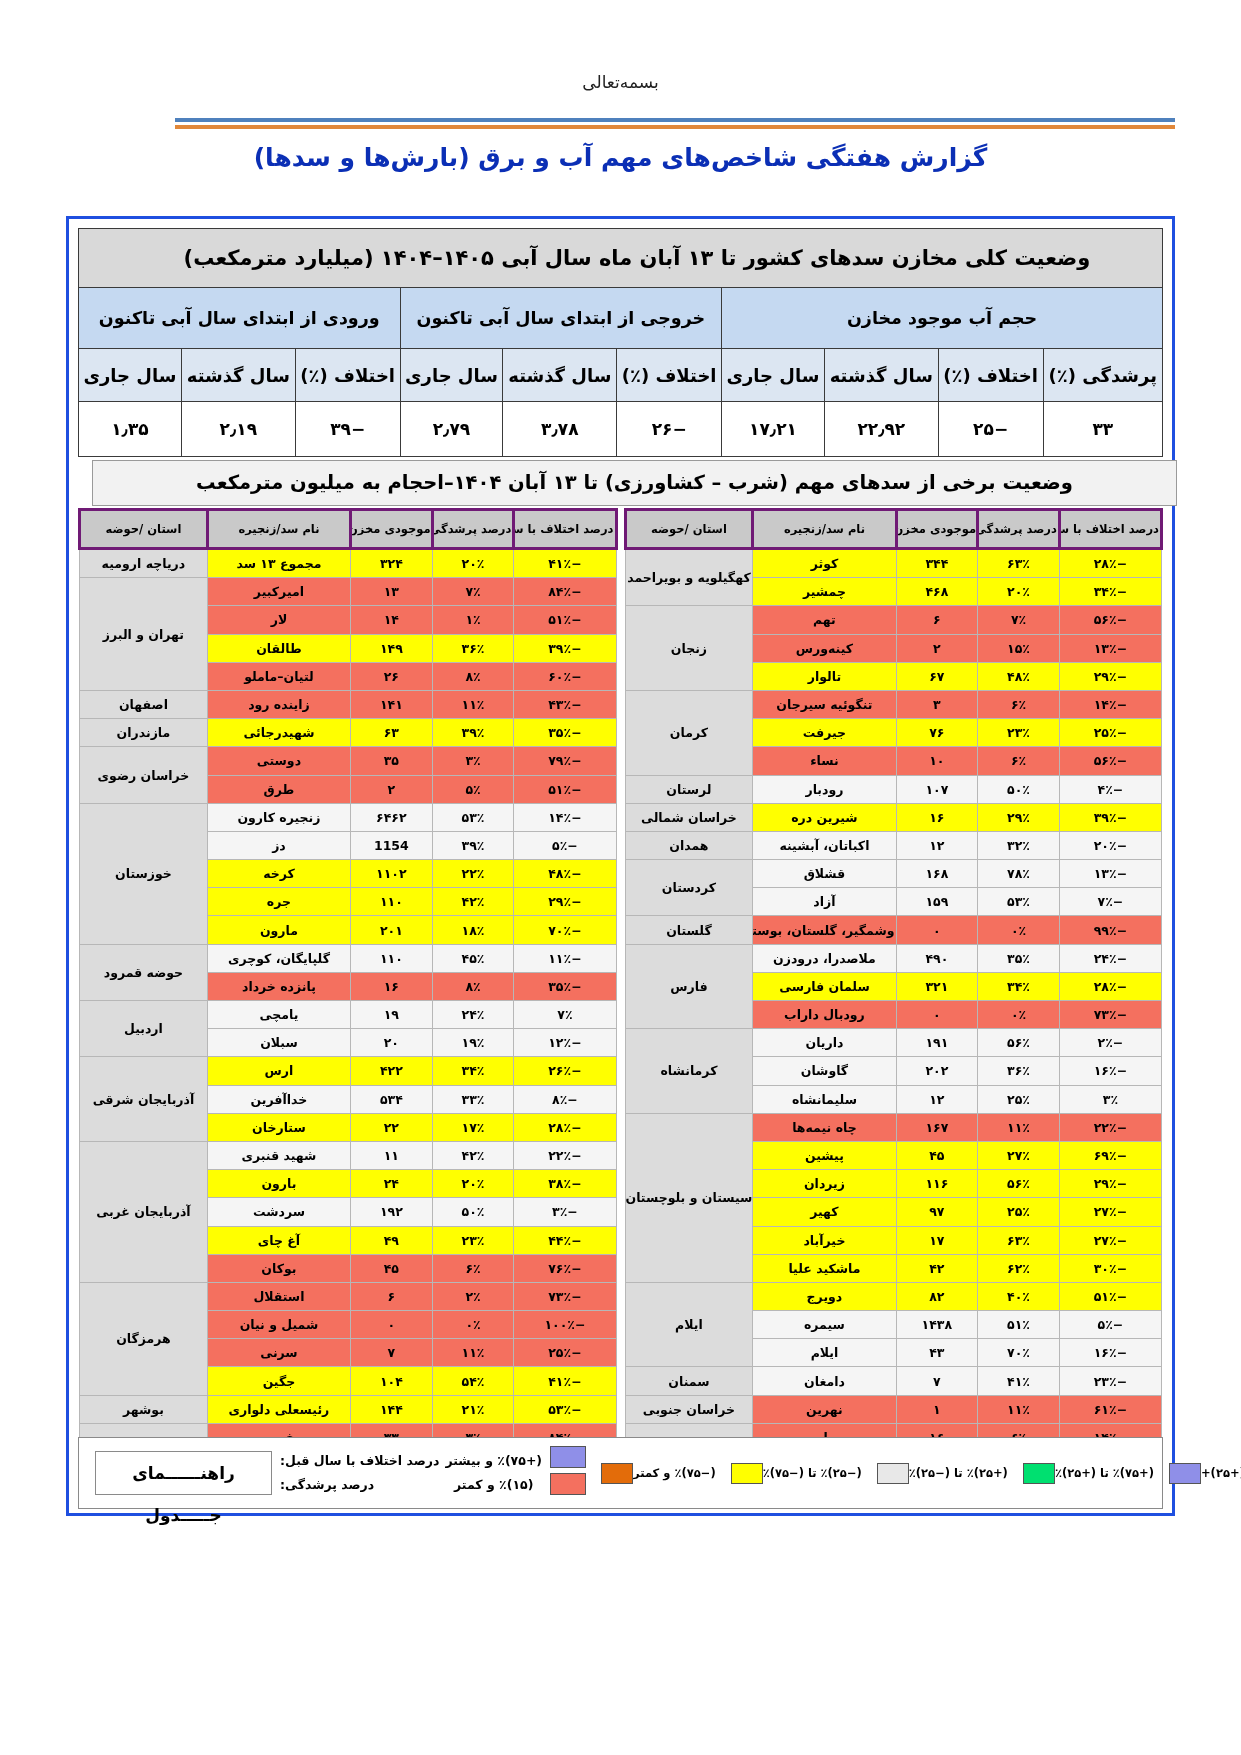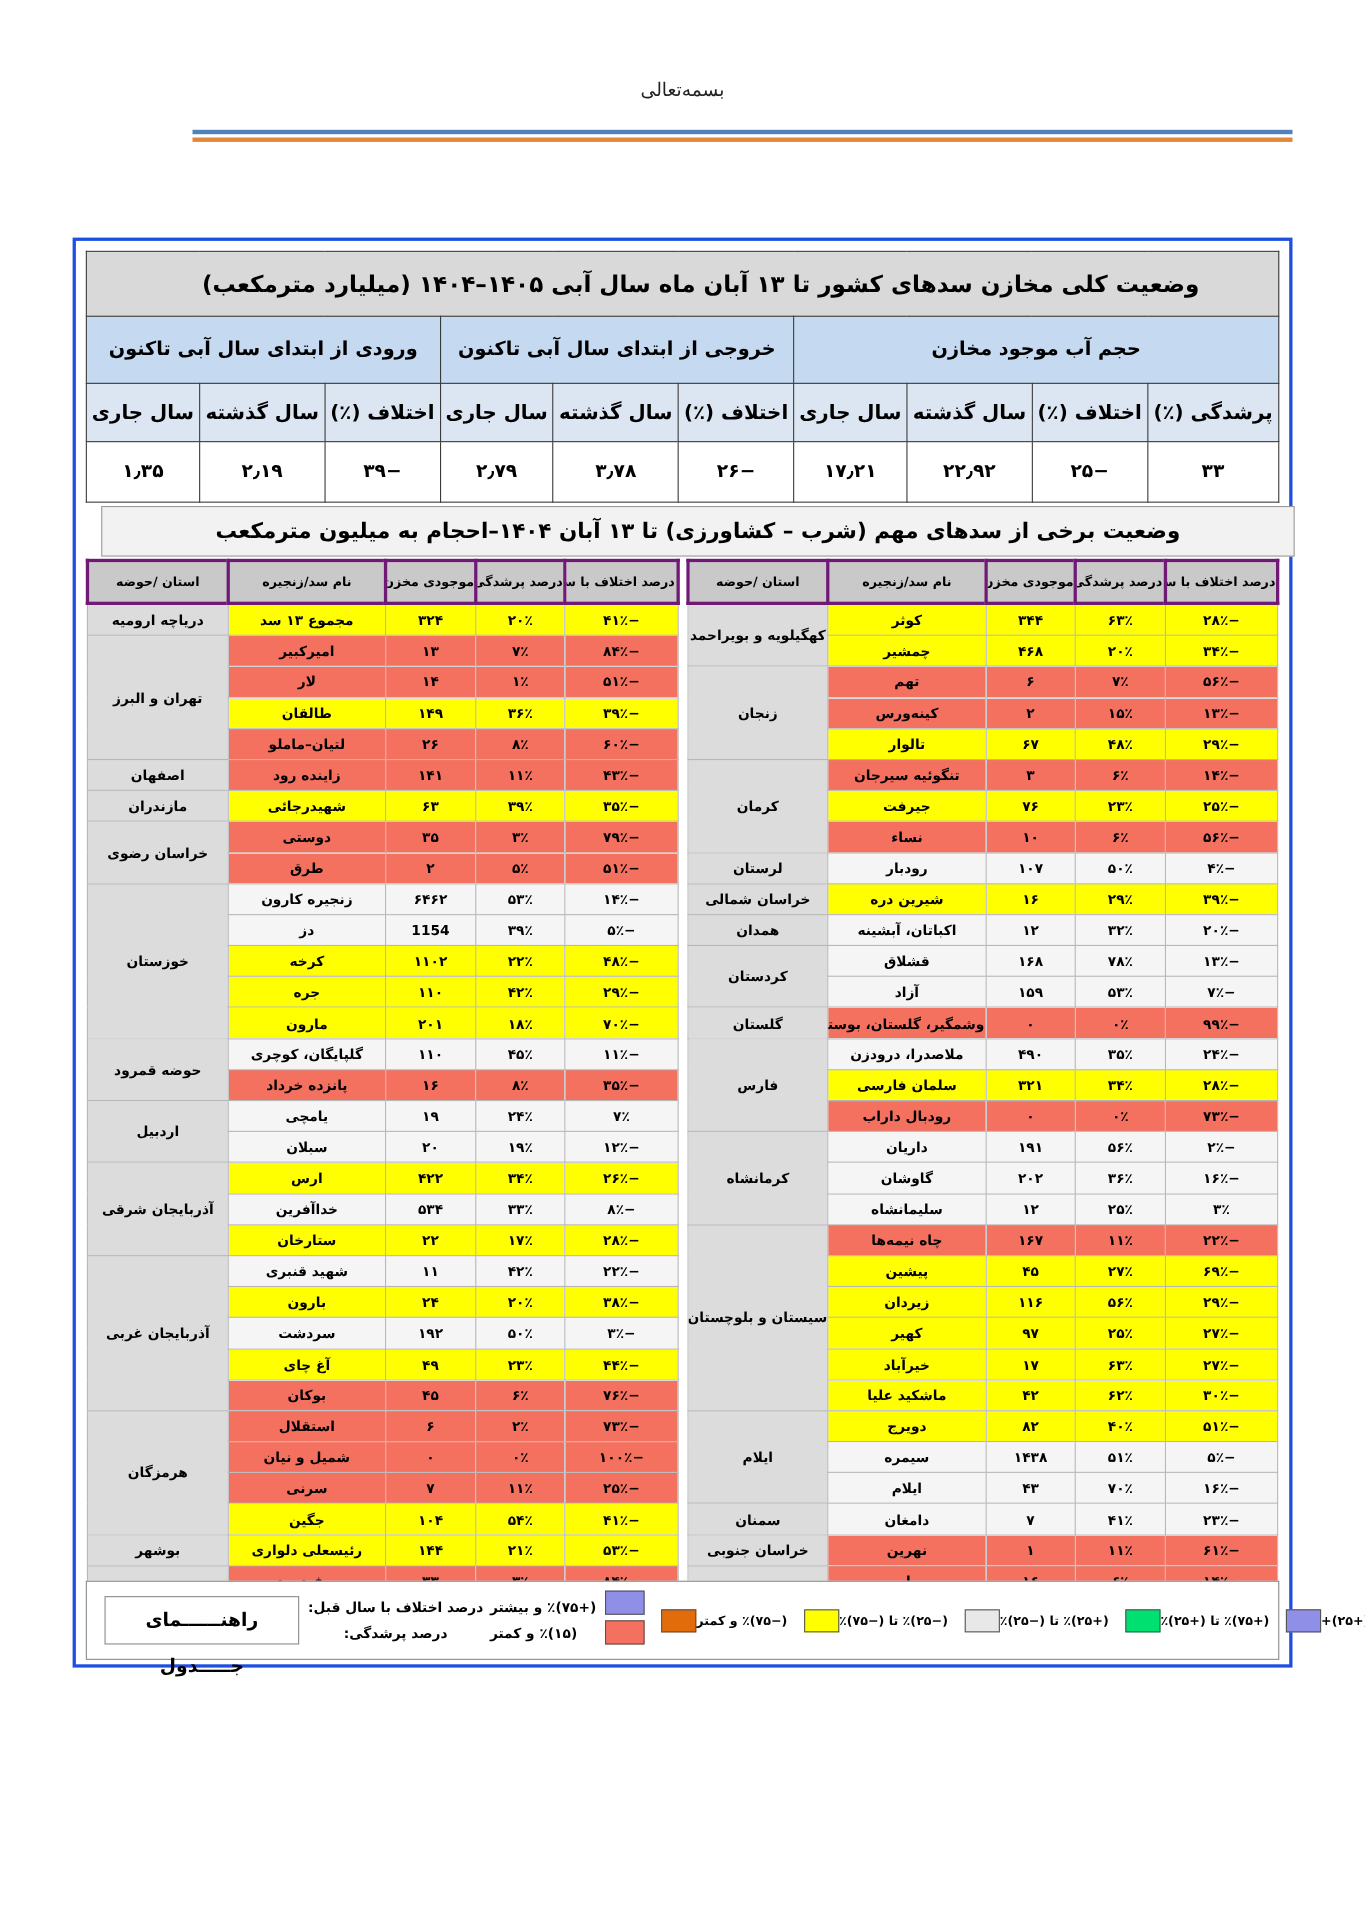--- a/index.html
+++ b/index.html
@@ -67,22 +67,22 @@
   
   .legend{
     position:absolute;left:78px;top:1437px;width:1085px;height:72px;
     background:#ffffff;border:1px solid #8a8a8a;box-sizing:border-box;
     display:flex;flex-direction:row-reverse;align-items:center;padding:16px 6px;
   }
   .lg-title-box{
     border:1px solid #8a8a8a;width:175px;height:42px;line-height:42px;text-align:center;
     font-size:17px;font-weight:bold;margin-left:10px;flex:0 0 auto;
   }
-  .lg-labels{flex:0 0 auto;text-align:center;font-size:12.5px;font-weight:bold;line-height:1.9;margin-left:8px;}
-  .lg-vals{flex:0 0 auto;text-align:left;font-size:12.5px;font-weight:bold;line-height:1.9;margin-left:6px;}
+  .lg-labels{flex:0 0 auto;text-align:left;font-size:12.5px;font-weight:bold;line-height:1.9;margin-left:8px;}
+  .lg-vals{flex:0 0 auto;text-align:center;font-size:12.5px;font-weight:bold;line-height:1.9;margin-left:6px;}
   .lg-sw{flex:0 0 auto;margin-left:8px;}
   .lg-sw div{width:34px;height:20px;border:1px solid #555;margin-bottom:5px;}
   .lg-row{display:flex;flex-direction:row-reverse;align-items:center;flex:1 1 auto;justify-content:flex-start;}
   .lg-item{display:flex;flex-direction:row-reverse;align-items:center;margin-left:10px;}
   .lg-chip{width:30px;height:19px;border:1px solid #555;margin-left:5px;}
   .lg-txt{font-size:11.5px;font-weight:bold;white-space:nowrap;}
 </style>
 </head>
 <body>
 
@@ -91,20 +91,21 @@
   <div class="hdr">
 
     <div class="basmala">بسمه‌تعالی</div>
 
     <div class="rule-wrap">
       <div class="rule-blue"></div>
       <div class="rule-gap"></div>
       <div class="rule-orange"></div>
     </div>
 
+    <div class="main-title">گزارش هفتگی شاخص‌های مهم آب و برق (بارش‌ها و سدها)</div>
   </div>
 
   <div class="blue-frame"></div>
 
   <div class="t1-wrap">
     <table class="t1">
       <tbody>
         <tr>
           <td class="title-cell" colspan="10">وضعیت کلی مخازن سدهای کشور تا ۱۳ آبان ماه سال آبی ۱۴۰۵–۱۴۰۴ (میلیارد مترمکعب)</td>
         </tr>

